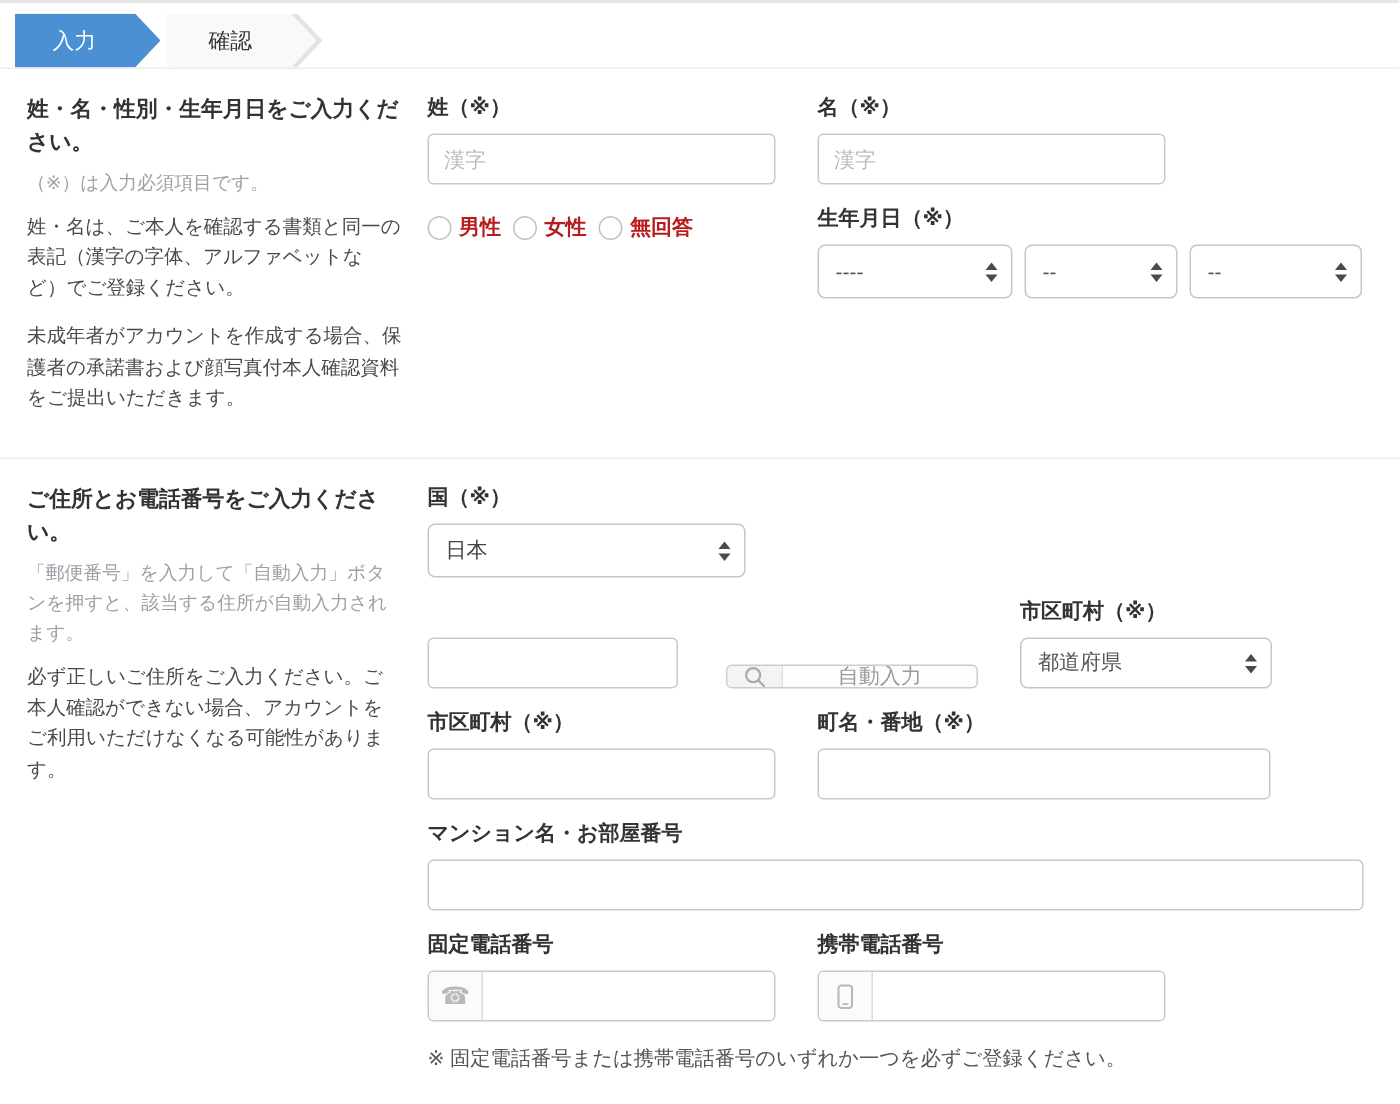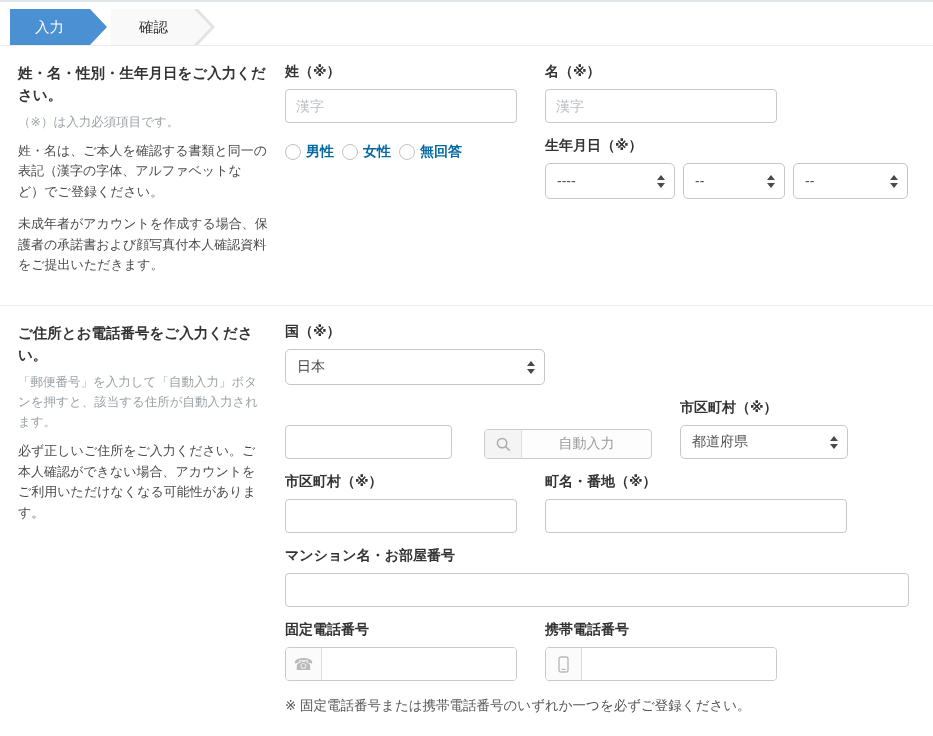--- a/index.html
+++ b/index.html
@@ -82,38 +82,38 @@
     display: flex; align-items: center; justify-content: space-between;
     padding: 0 9px 0 11px; font-size: 14px; color: #555;
     cursor: default;
   }
   .spinner { display: flex; flex-direction: column; align-items: center; }
   .spinner .up { width: 0; height: 0; border-left: 4px solid transparent; border-right: 4px solid transparent; border-bottom: 5px solid #4a4a4a; margin-bottom: 3px; }
   .spinner .down { width: 0; height: 0; border-left: 4px solid transparent; border-right: 4px solid transparent; border-top: 5px solid #4a4a4a; }
 
   
   .radio-group { display: flex; align-items: center; margin-top: 6px; }
-  .radio-item { display: flex; align-items: center; margin-right: 8px; font-size: 14px; font-weight: bold; color: #0369a1; cursor: pointer; }
+  .radio-item { display: flex; align-items: center; margin-right: 8px; font-size: 14px; font-weight: bold; color: #b91c1c; cursor: pointer; }
   .radio-circle { width: 16px; height: 16px; border: 1px solid #c3c3c3; border-radius: 50%; background: #fff; margin-right: 5px; flex-shrink: 0; }
 
   
   .w-name { width: 232px; }
   .gap-col { margin-right: 28px; }
   .birth-year { width: 130px; margin-right: 8px; }
   .birth-month { width: 102px; margin-right: 8px; }
   .birth-day { width: 115px; }
-  .w-country { width: 260px; }
+  .w-country { width: 212px; }
   .w-postal { width: 167px; }
   .w-pref { width: 168px; }
   .w-street { width: 302px; }
   .w-building { width: 562px; }
 
   
   .autofill-btn {
-    width: 168px; height: 30px;
+    width: 168px; height: 16px;
     border: 1px solid #ccc; border-radius: 4px;
     background: #fdfdfd; display: flex; align-items: stretch;
     overflow: hidden; cursor: pointer; margin: 0 28px 0 32px;
   }
   .autofill-icon-seg {
     width: 37px; background: #f4f4f4; border-right: 1px solid #e0e0e0;
     display: flex; align-items: center; justify-content: center;
   }
   .autofill-label { flex: 1; display: flex; align-items: center; justify-content: center; color: #9a9a9a; font-size: 14px; }
 

